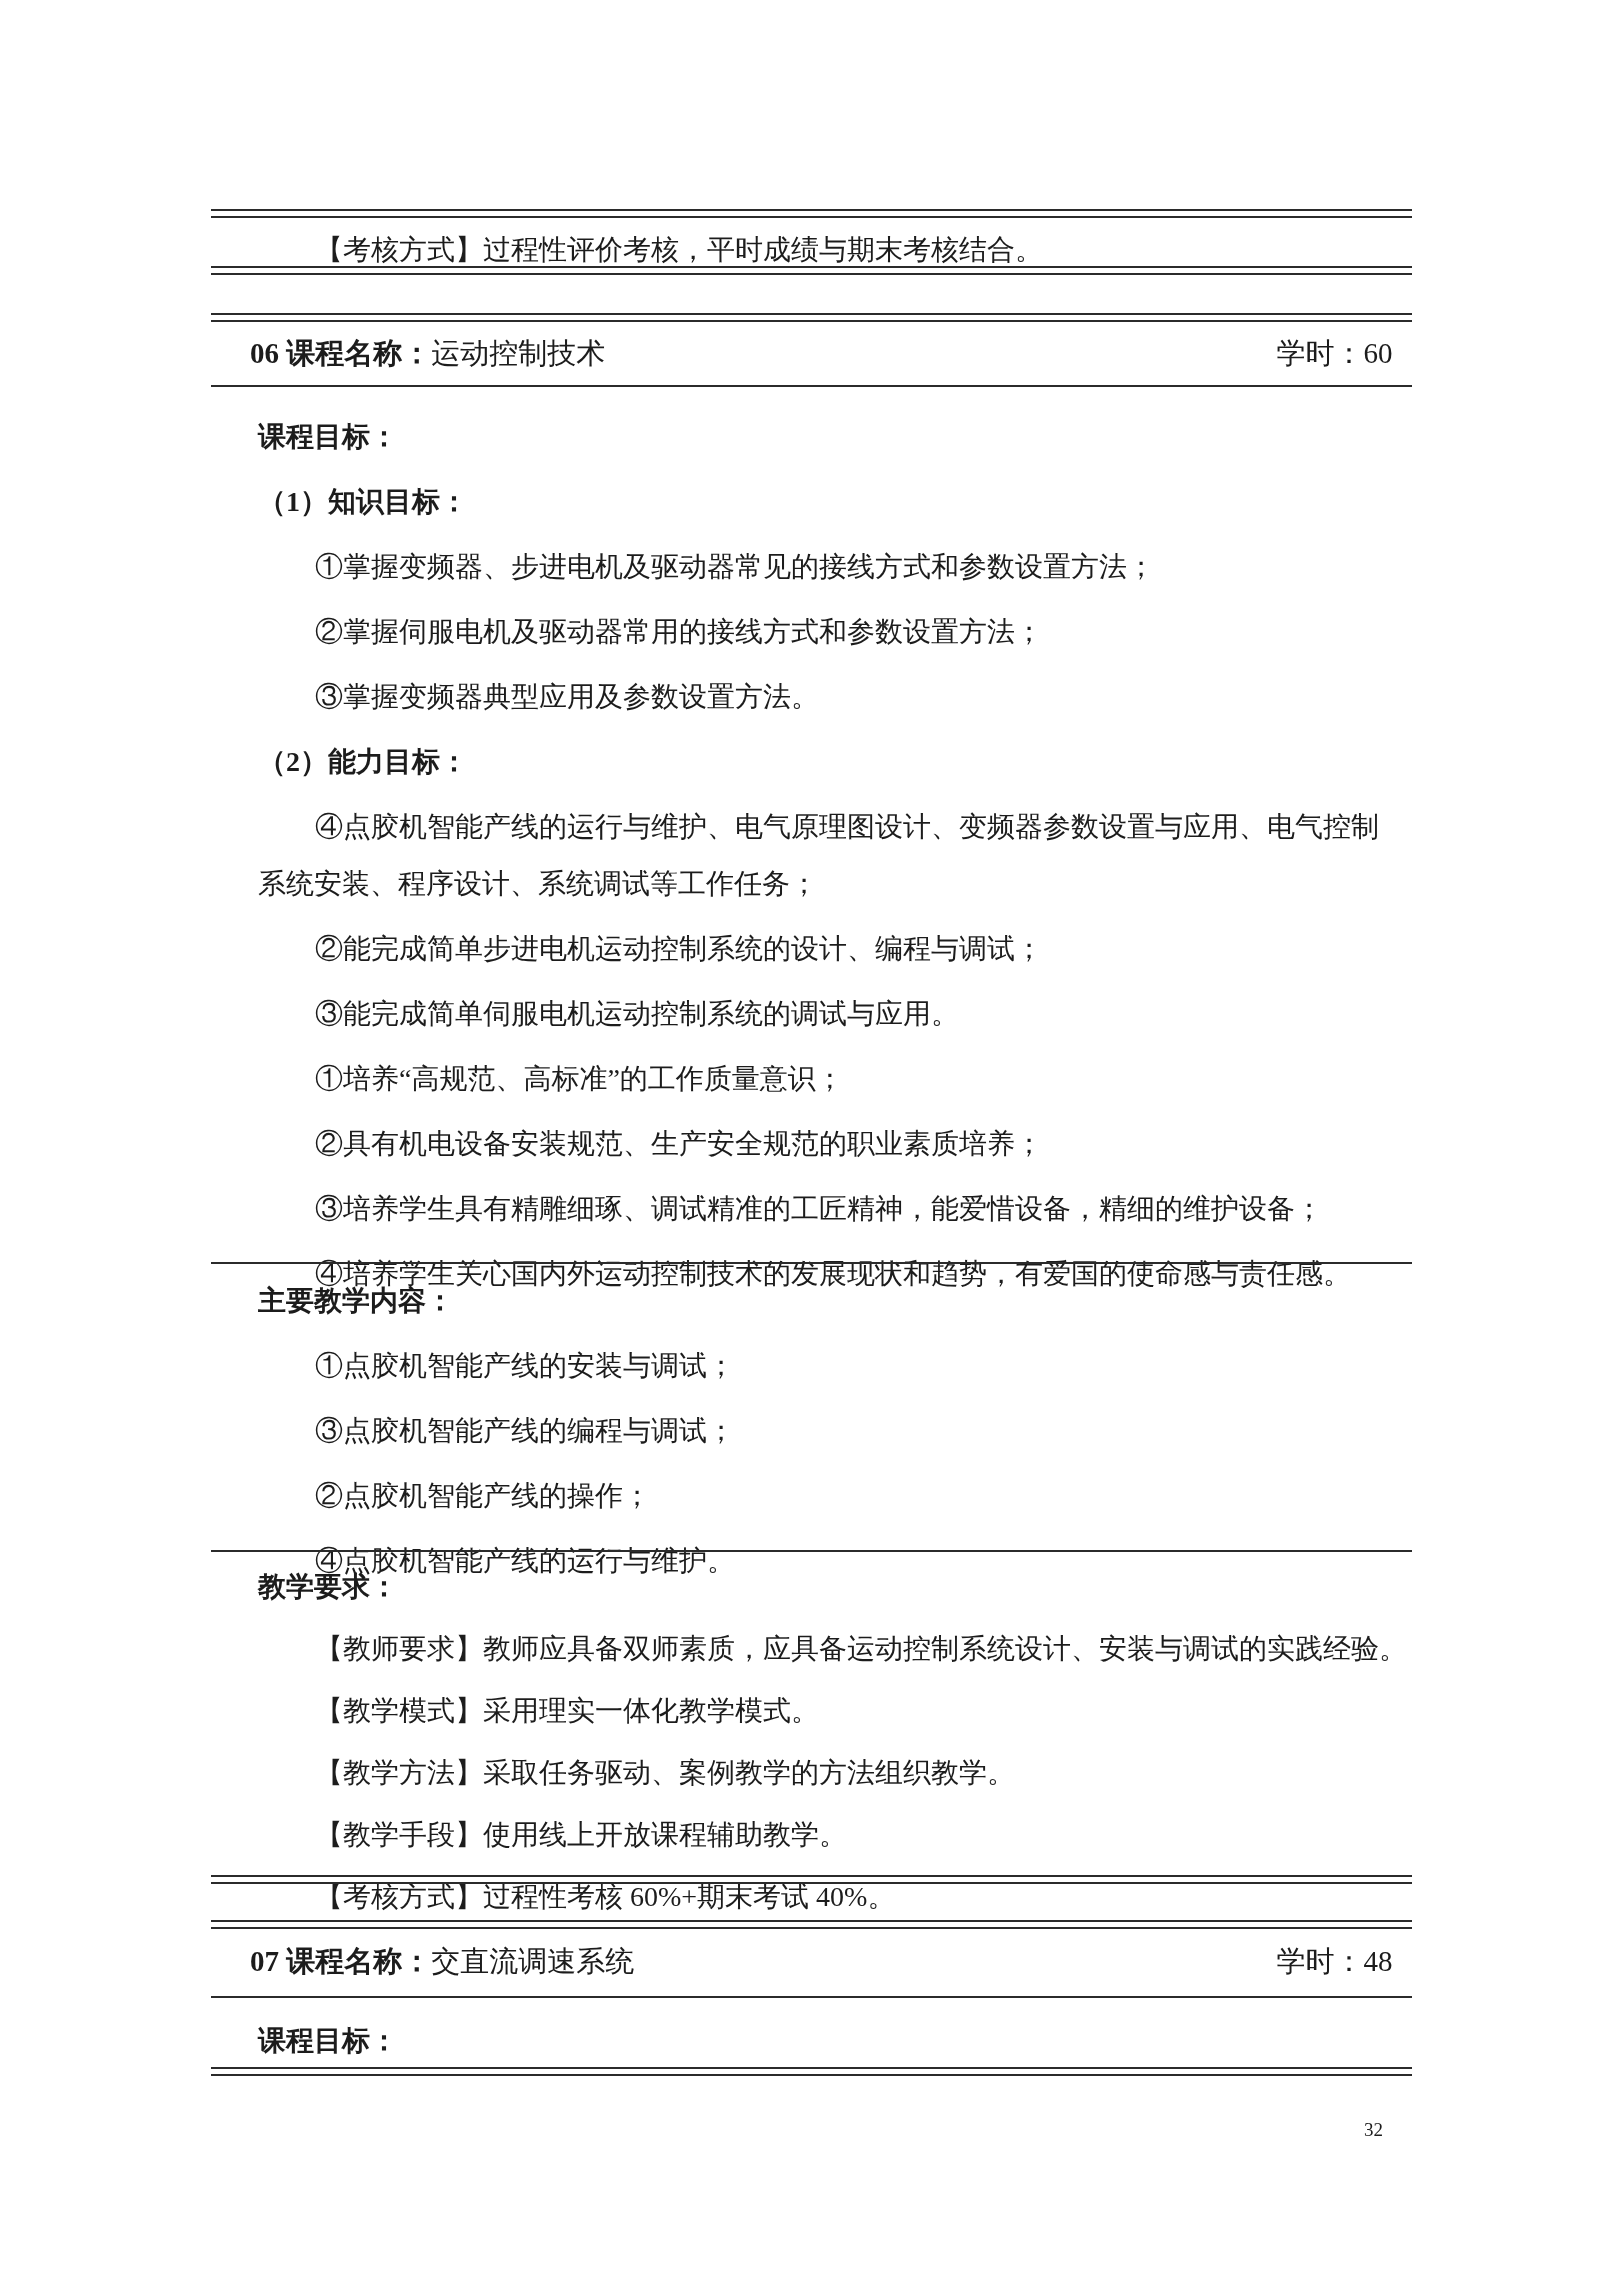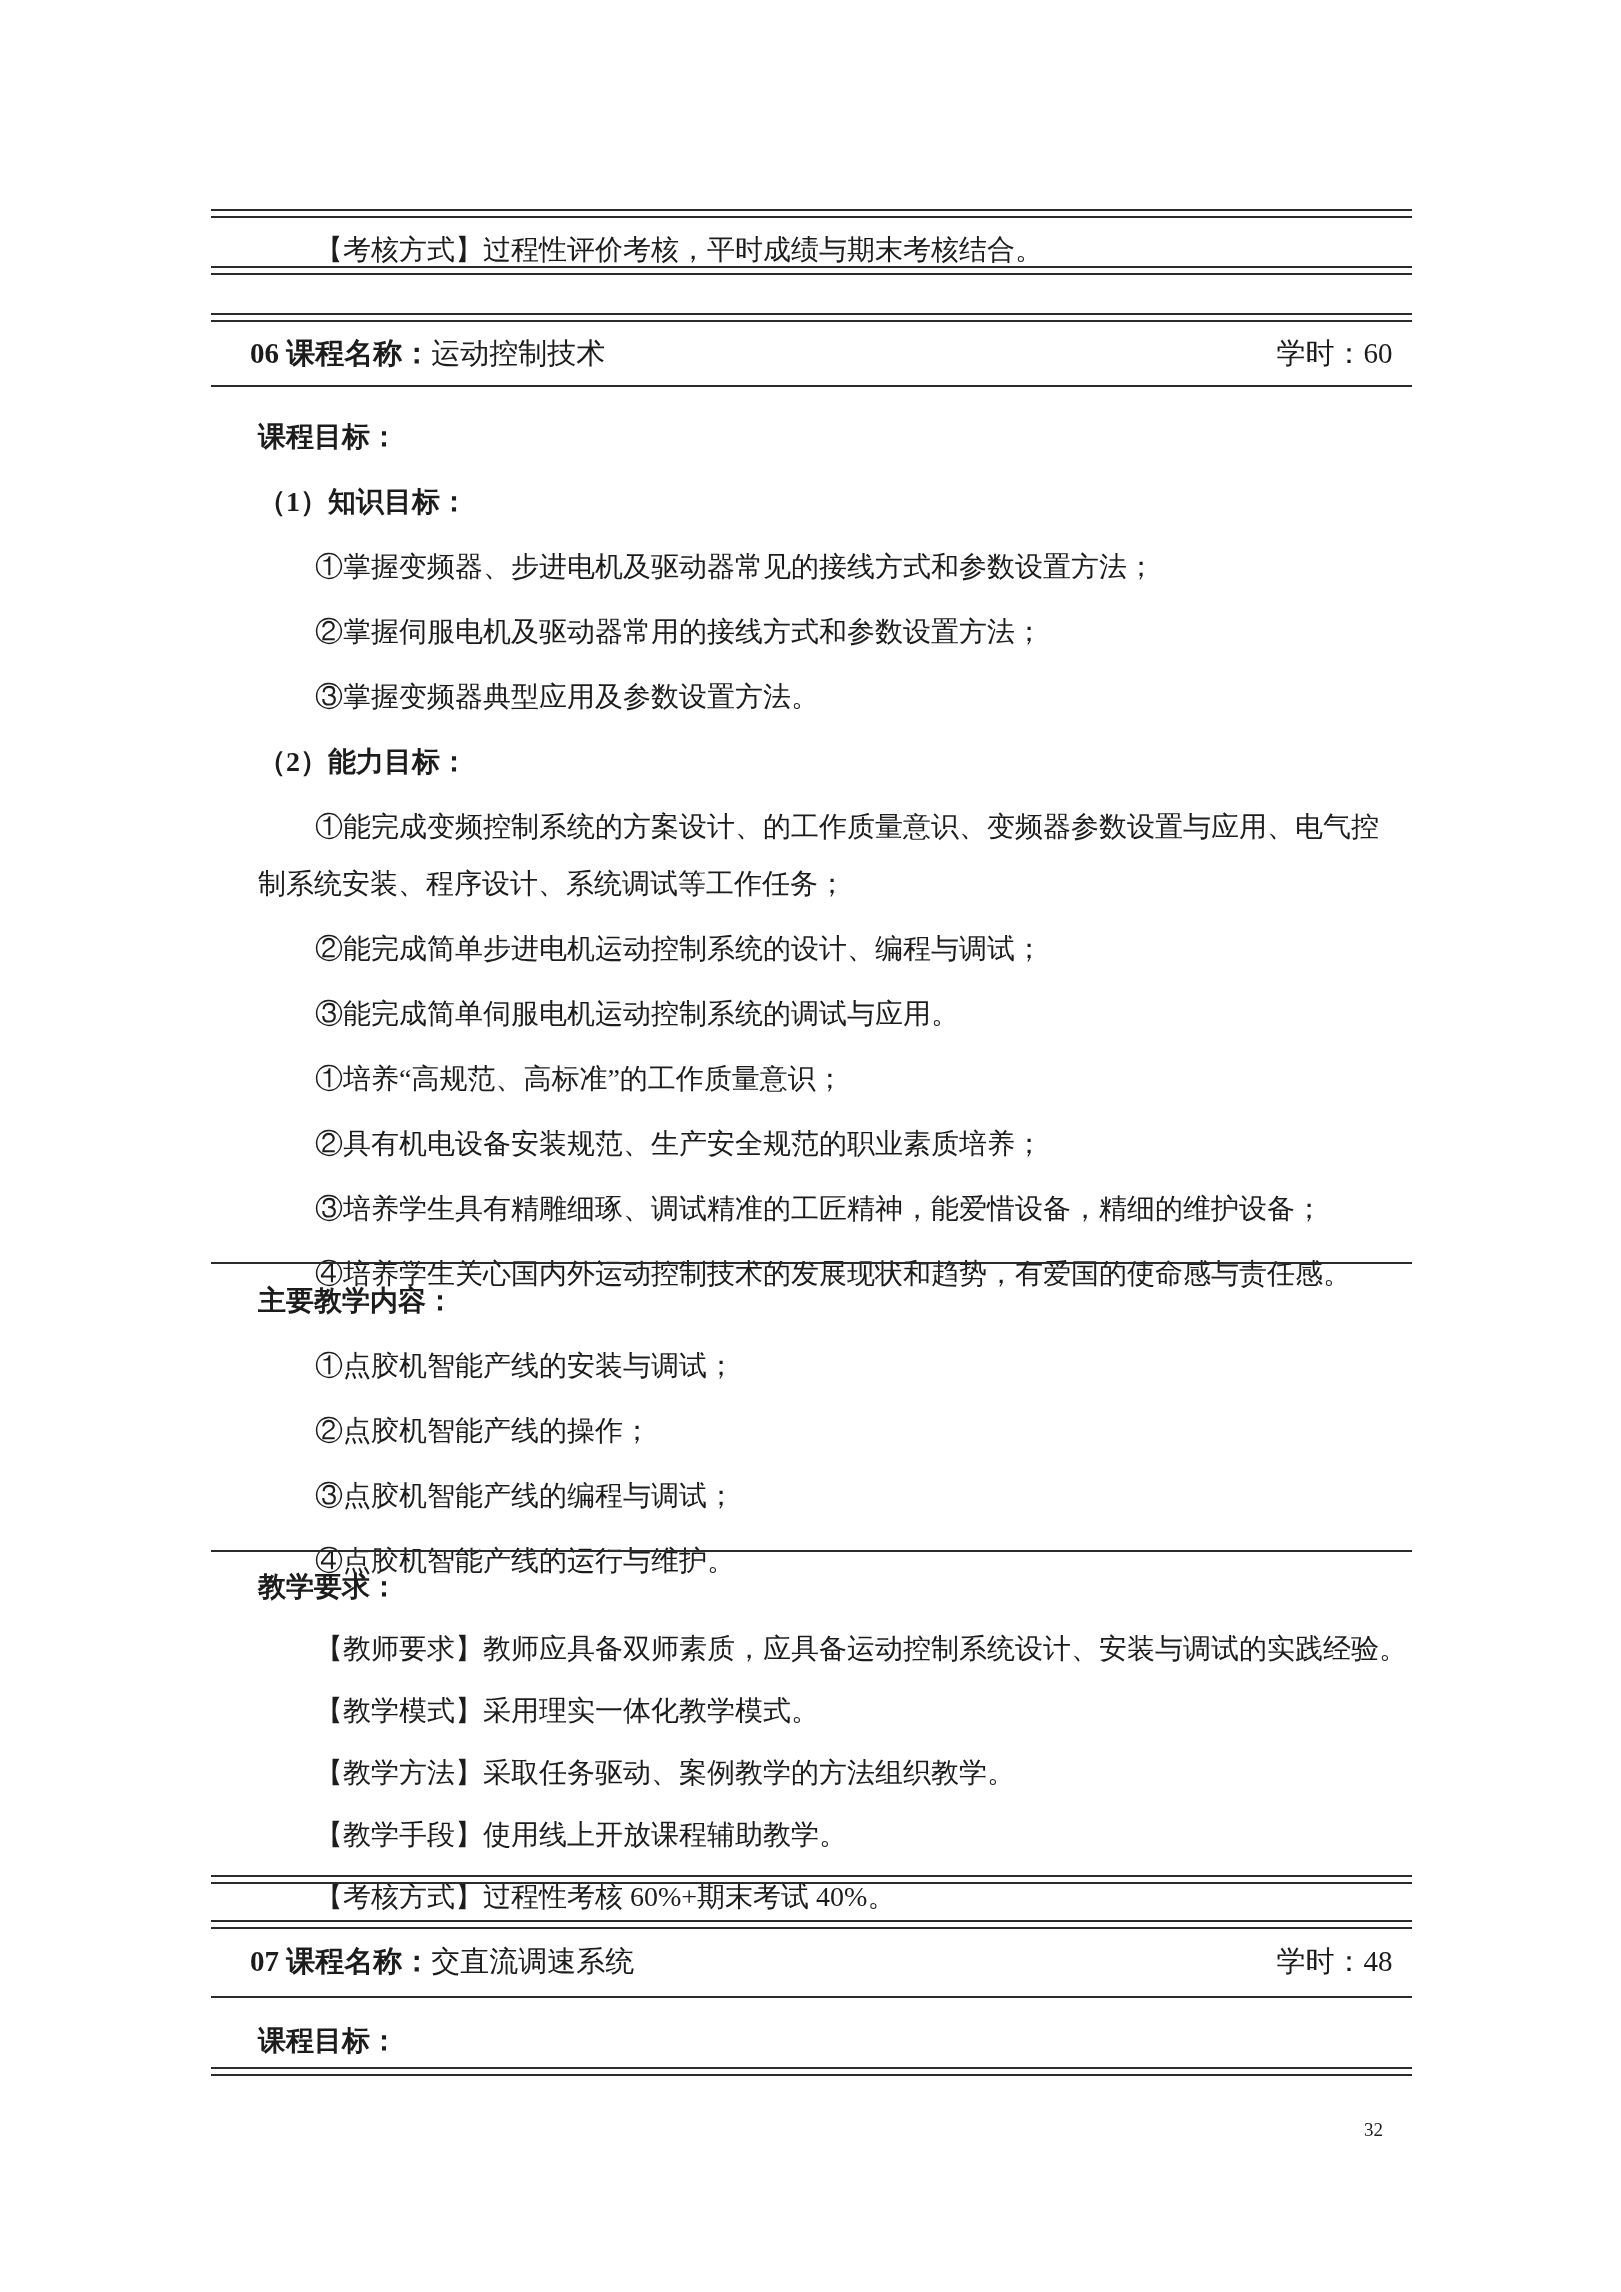--- a/index.html
+++ b/index.html
@@ -52,35 +52,35 @@
   </div>
   <div class="rule single" style="top:385px"></div>
 
   <div class="cell" style="top:387px;padding-top:12.7px">
     <p class="h">课程目标：</p>
     <p class="h nowrap">（1）知识目标：</p>
     <p class="indent nowrap">①掌握变频器、步进电机及驱动器常见的接线方式和参数设置方法；</p>
     <p class="indent nowrap">②掌握伺服电机及驱动器常用的接线方式和参数设置方法；</p>
     <p class="indent nowrap">③掌握变频器典型应用及参数设置方法。</p>
     <p class="h nowrap">（2）能力目标：</p>
-    <p class="indent">①能完成变频控制系统的方案设计、的工作质量意识、变频器参数设置与应用、电气控制系统安装、程序设计、系统调试等工作任务；</p>
+    <p class="indent">④点胶机智能产线的运行与维护、电气原理图设计、变频器参数设置与应用、电气控制系统安装、程序设计、系统调试等工作任务；</p>
     <p class="indent nowrap">②能完成简单步进电机运动控制系统的设计、编程与调试；</p>
     <p class="indent nowrap">③能完成简单伺服电机运动控制系统的调试与应用。</p>
     <p class="indent nowrap">①培养“高规范、高标准”的工作质量意识；</p>
     <p class="indent nowrap">②具有机电设备安装规范、生产安全规范的职业素质培养；</p>
     <p class="indent nowrap">③培养学生具有精雕细琢、调试精准的工匠精神，能爱惜设备，精细的维护设备；</p>
     <p class="indent nowrap">④培养学生关心国内外运动控制技术的发展现状和趋势，有爱国的使命感与责任感。</p>
   </div>
   <div class="rule single" style="top:1262px"></div>
 
   <div class="cell" style="top:1264px">
     <p class="h">主要教学内容：</p>
     <p class="indent nowrap">①点胶机智能产线的安装与调试；</p>
+    <p class="indent nowrap">③点胶机智能产线的编程与调试；</p>
     <p class="indent nowrap">②点胶机智能产线的操作；</p>
-    <p class="indent nowrap">③点胶机智能产线的编程与调试；</p>
     <p class="indent nowrap">④点胶机智能产线的运行与维护。</p>
   </div>
   <div class="rule single" style="top:1550px"></div>
 
   <div class="cell" style="top:1552px;line-height:54px">
     <p class="h">教学要求：</p>
     <p class="indent nowrap">【教师要求】教师应具备双师素质，应具备运动控制系统设计、安装与调试的实践经验。</p>
     <p class="indent nowrap">【教学模式】采用理实一体化教学模式。</p>
     <p class="indent nowrap">【教学方法】采取任务驱动、案例教学的方法组织教学。</p>
     <p class="indent nowrap">【教学手段】使用线上开放课程辅助教学。</p>

